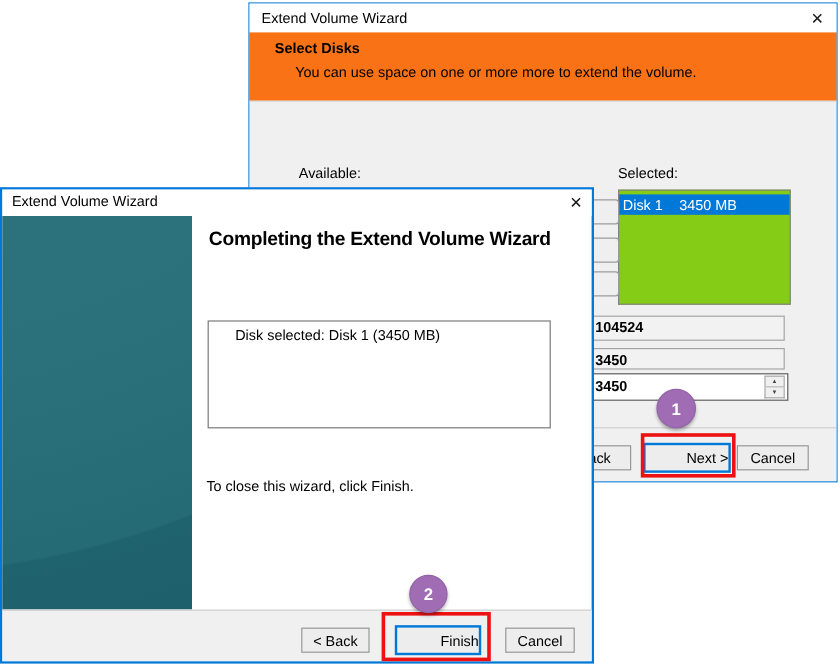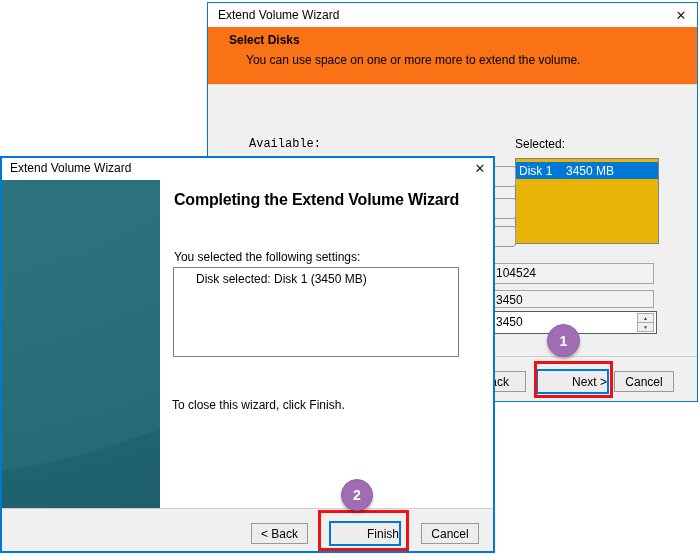--- a/index.html
+++ b/index.html
@@ -23,29 +23,29 @@
   .bg-window .close-btn { right:7px; top:4px; }
   .fg-window .close-btn { right:4px; top:2px; }
 
   
   .bg-header { position:absolute; left:0; top:24px; width:100%; height:57px; background:#f97316; }
   .bg-header .h-title { position:absolute; left:21px; top:6px; font-weight:bold; font-size:12px; }
   .bg-header .h-sub { position:absolute; left:38px; top:26px; font-size:12px; }
   .bg-body { position:absolute; left:0; top:81px; width:100%; height:272px;
     background:#f0f0f0; border-top:1px solid #dcdcdc; }
   .lbl { position:absolute; font-size:12px; white-space:nowrap; }
-  .sel-list { position:absolute; left:307px; top:73px; width:144px; height:86px;
-    background:#eab308; border:1px solid #828282; }
+  .sel-list { position:absolute; left:307px; top:73px; width:144px; height:96px;
+    background:#84cc16; border:1px solid #828282; }
   .sel-row { position:absolute; left:0; top:3px; width:100%; height:17px;
     background:#0078d7; color:#fff; display:flex; align-items:center; font-size:12px; }
   .sel-row .c-name { width:50px; padding-left:3px; }
   .frag-btn { position:absolute; left:244px; width:64px; height:21px;
     background:#efefef; border:1px solid #9b9b9b; border-radius:3px; }
   .field { position:absolute; left:283px; width:163px; height:21px; background:#f2f2f2;
-    border:1px solid #a5a5a5; font-size:12px; padding:2px 0 4px 4px; color:#000; }
+    border:1px solid #a5a5a5; font-size:12px; padding:2px 0 4px 4px; color:#000;font-weight:bold; }
   .field.ro2 { height:18px; }
   .field.spin { background:#fff; border:1px solid #5c5c5c; height:23px; padding-top:3px; }
   .spinner { position:absolute; right:2px; top:1px; width:17px; height:19px;
     display:flex; flex-direction:column; }
   .spin-btn { flex:1; background:#f0f0f0; border:1px solid #ababab; font-size:5px;
     line-height:8px; text-align:center; color:#444; }
   .spin-btn + .spin-btn { border-top:none; }
 
   .wfooter { position:absolute; left:0; width:100%; background:#f0f0f0; border-top:1px solid #cfcfcf; }
   .bg-window .wfooter { top:353px; height:45px; }
@@ -84,21 +84,21 @@
       <span class="title">Extend Volume Wizard</span>
       <span class="close-btn">✕</span>
     </div>
 
     <div class="bg-header">
       <div class="h-title">Select Disks</div>
       <div class="h-sub">You can use space on one or more more to extend the volume.</div>
     </div>
 
     <div class="bg-body">
-      <span class="lbl" style="left:41px; top:52px;font-family:Liberation Mono, monospace;">Available:</span>
+      <span class="lbl" style="left:41px; top:52px;">Available:</span>
       <span class="lbl" style="left:307px; top:52px;">Selected:</span>
 
       <div class="sel-list">
         <div class="sel-row">
           <span class="c-name">Disk 1</span>
           <span class="c-size">3450 MB</span>
         </div>
       </div>
 
       <div class="frag-btn" style="top:81px;"></div>
@@ -125,21 +125,20 @@
 
   <section class="window fg-window">
     <div class="titlebar">
       <span class="title">Extend Volume Wizard</span>
       <span class="close-btn">✕</span>
     </div>
 
     <div class="sidebar"></div>
 
     <div class="fg-heading">Completing the Extend Volume Wizard</div>
-    <div class="fg-intro">You selected the following settings:</div>
 
     <div class="fg-listbox">
       <div>Disk selected: Disk 1 (3450 MB)</div>
     </div>
 
     <div class="fg-note">To close this wizard, click Finish.</div>
 
     <div class="wfooter">
       <button class="btn" style="left:249px; top:14px; width:57px; height:21px;">&lt; Back</button>
       <button class="btn default" style="left:327px; top:12px; width:72px; height:25px;">Finish</button>

